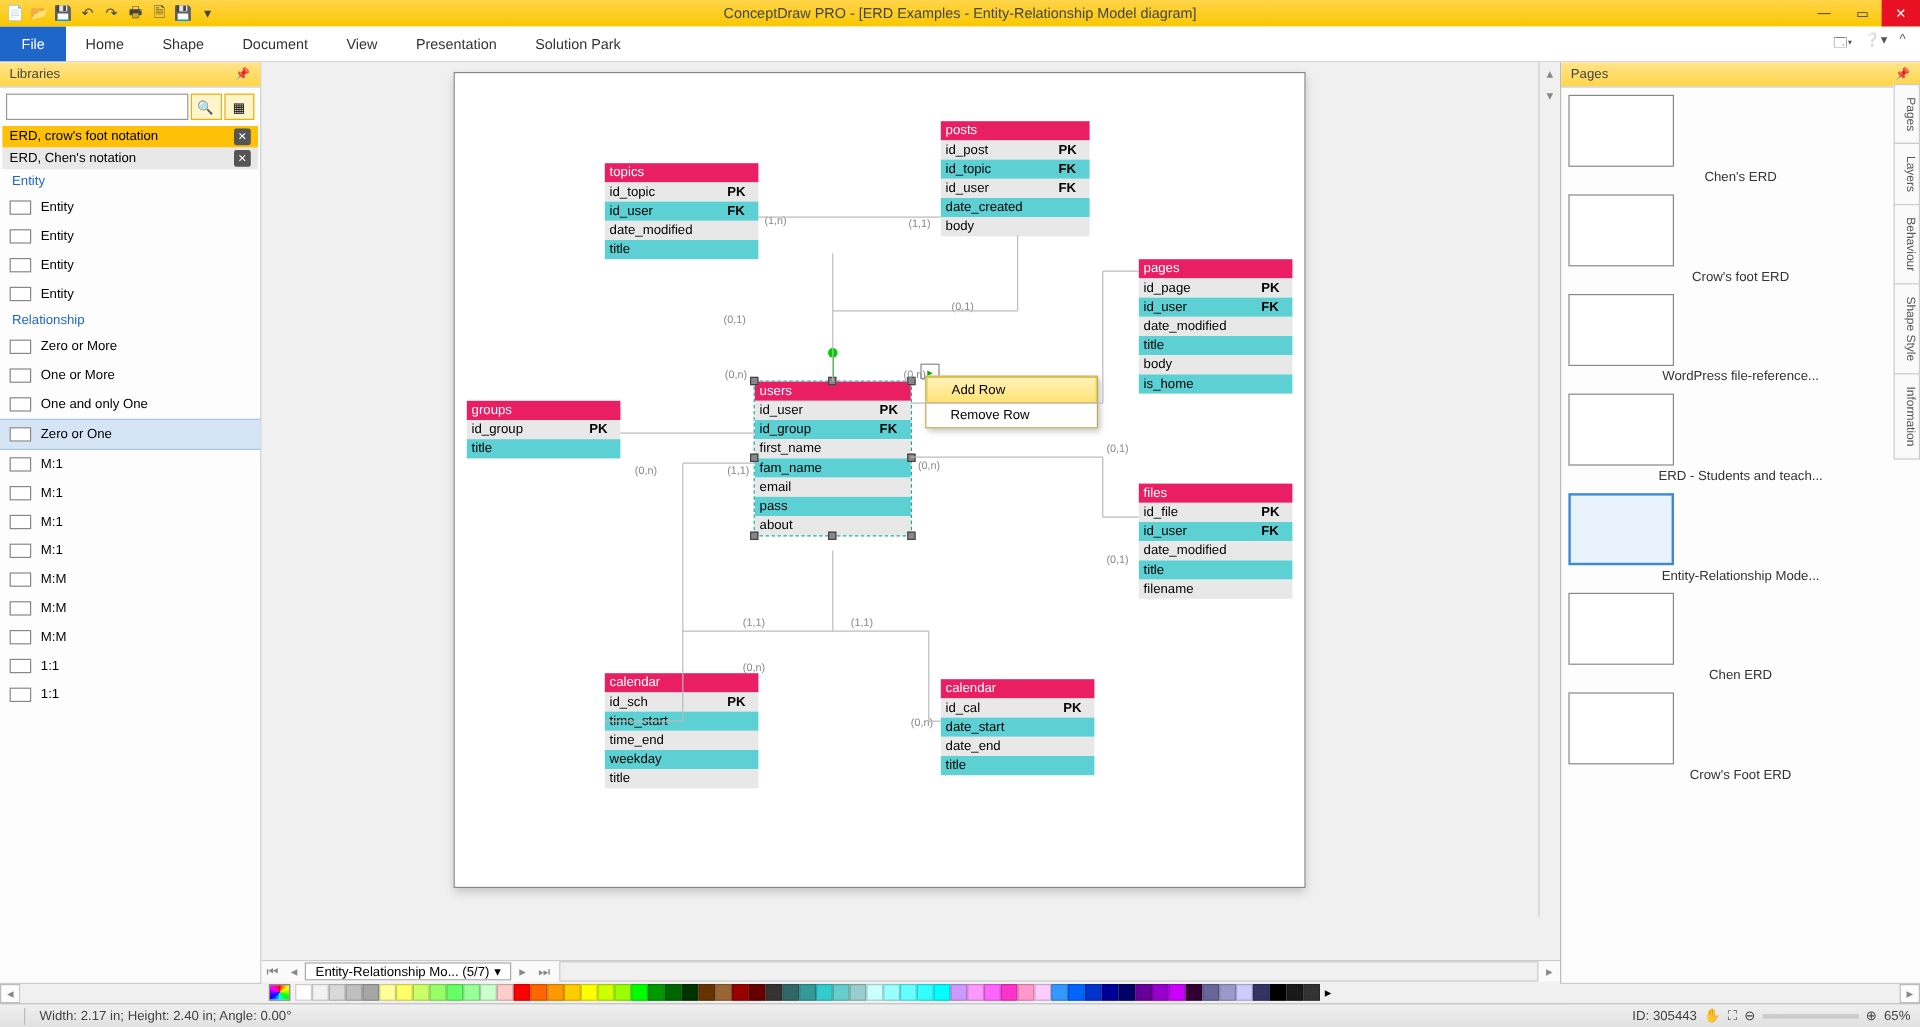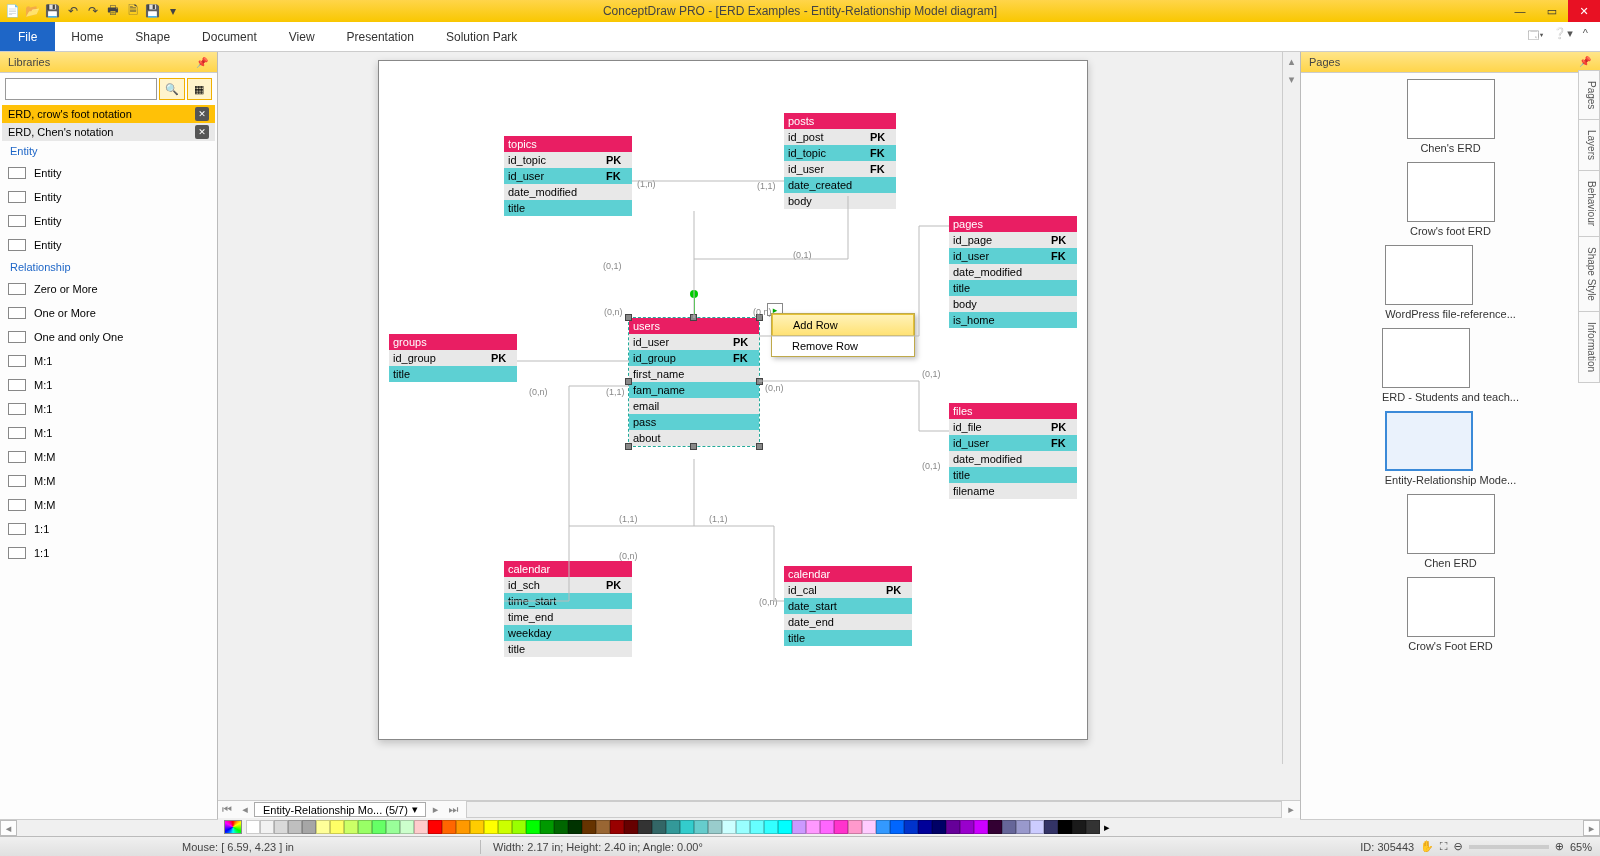--- a/index.html
+++ b/index.html
@@ -57,21 +57,21 @@
 .pagetabs .tab{border:1px solid #aaa;padding:0 8px;background:#fff;display:flex;align-items:center;}
 .pagetabs .hscroll{flex:1;height:17px;background:#f0f0f0;border:1px solid #ccc;margin-left:4px;}
 
 .palette{height:18px;display:flex;align-items:center;padding-left:6px;}
 .pal-picker{width:18px;height:14px;border:1px solid #888;margin-right:4px;background:conic-gradient(red,yellow,lime,cyan,blue,magenta,red);}
 .swatch{width:14px;height:14px;border:1px solid rgba(0,0,0,.2);}
 
 .pages{width:300px;border-left:1px solid #bbb;background:#fdfdfd;display:flex;flex-direction:column;}
 .pages-header{background:linear-gradient(#ffe58a,#ffd54a);padding:4px 8px;font-size:14px;color:#444;display:flex;border-bottom:1px solid #ccc;}
 .pages-header .pin{margin-left:auto;font-size:10px;}
-.thumbs{flex:1;overflow:auto;padding:6px;display:flex;flex-direction:column;gap:8px;align-items:center;}
+.thumbs{flex:1;overflow:auto;padding:6px;display:flex;flex-direction:column;gap:8px;}
 .thumb{text-align:center;}
 .thumb-img{width:88px;height:60px;border:1px solid #888;background:#fff;position:relative;}
 .thumb.sel .thumb-img{border:2px solid #3b8ad8;background:#eaf2fc;}
 .thumb-label{margin-top:3px;font-size:11px;color:#333;}
 .side-tabs{position:absolute;right:0;top:70px;width:22px;display:flex;flex-direction:column;background:#f5f5f5;}
 .side-tab{writing-mode:vertical-rl;padding:10px 2px;font-size:10px;color:#555;border:1px solid #ccc;background:#fafafa;margin-bottom:-1px;}
 
 .statusbar{position:absolute;bottom:0;left:0;right:0;height:20px;background:linear-gradient(#f0f0f0,#e0e0e0);border-top:1px solid #bbb;display:flex;align-items:center;padding:0 8px;font-size:11px;color:#444;}
 .statusbar .sep{width:1px;height:14px;background:#bbb;margin:0 12px;}
 .zoom{margin-left:auto;display:flex;align-items:center;gap:6px;}
@@ -161,20 +161,24 @@
           <span>Zero or More</span>
         </div>
         <div class="lib-item">
           <span class="lib-icon"></span>
           <span>One or More</span>
         </div>
         <div class="lib-item">
           <span class="lib-icon"></span>
           <span>One and only One</span>
         </div>
+        <div class="lib-item sel">
+          <span class="lib-icon"></span>
+          <span>Zero or One</span>
+        </div>
         <div class="lib-item">
           <span class="lib-icon"></span>
           <span>M:1</span>
         </div>
         <div class="lib-item">
           <span class="lib-icon"></span>
           <span>M:1</span>
         </div>
         <div class="lib-item">
           <span class="lib-icon"></span>
@@ -227,21 +231,21 @@
             </div>
             <div class="entity-row">
               <span class="fn">date_modified</span>
               <span class="fk"></span>
             </div>
             <div class="entity-row">
               <span class="fn">title</span>
               <span class="fk"></span>
             </div>
           </div>
-          <div class="entity" style="left:405px;top:52px;width:112px">
+          <div class="entity" style="left:405px;top:40px;width:124px">
             <div class="entity-title">posts</div>
             <div class="entity-row">
               <span class="fn">id_post</span>
               <span class="fk">PK</span>
             </div>
             <div class="entity-row">
               <span class="fn">id_topic</span>
               <span class="fk">FK</span>
             </div>
             <div class="entity-row">
@@ -570,21 +574,20 @@
 
 <div class="side-tabs">
   <div class="side-tab">Pages</div>
   <div class="side-tab">Layers</div>
   <div class="side-tab">Behaviour</div>
   <div class="side-tab">Shape Style</div>
   <div class="side-tab">Information</div>
 </div>
 
 <div class="statusbar">
-  <span style="width:460px;text-align:center">Mouse: [ 6.59, 4.23 ] in</span>
   <div class="sep"></div>
   <span>Width: 2.17 in;  Height: 2.40 in;  Angle: 0.00°</span>
   <div class="zoom">
     <span>ID: 305443</span>
     <span>✋</span>
     <span>⛶</span>
     <span>⊖</span>
     <span style="width:80px;height:4px;background:#ccc;display:inline-block"></span>
     <span>⊕</span>
     <span>65%</span>

